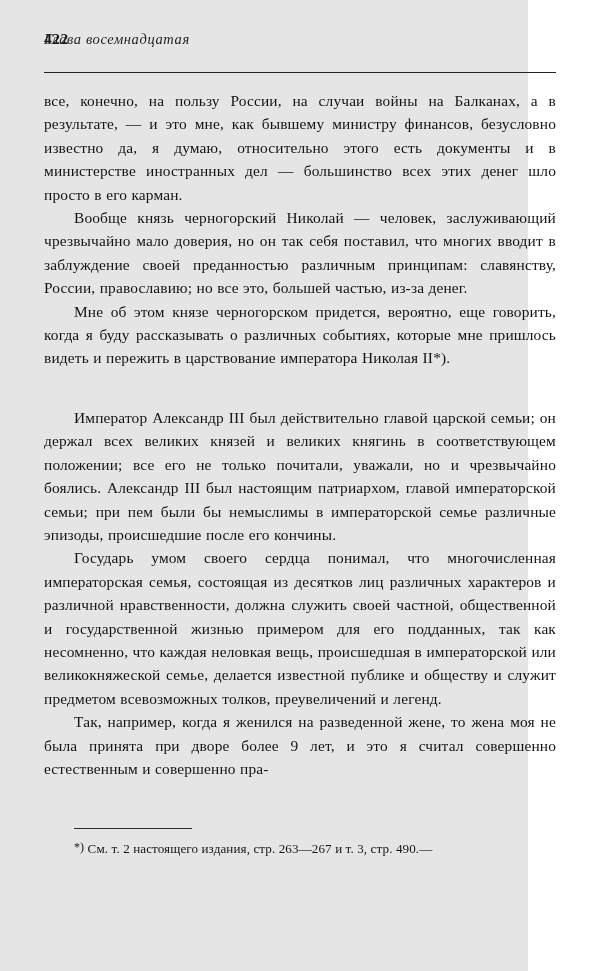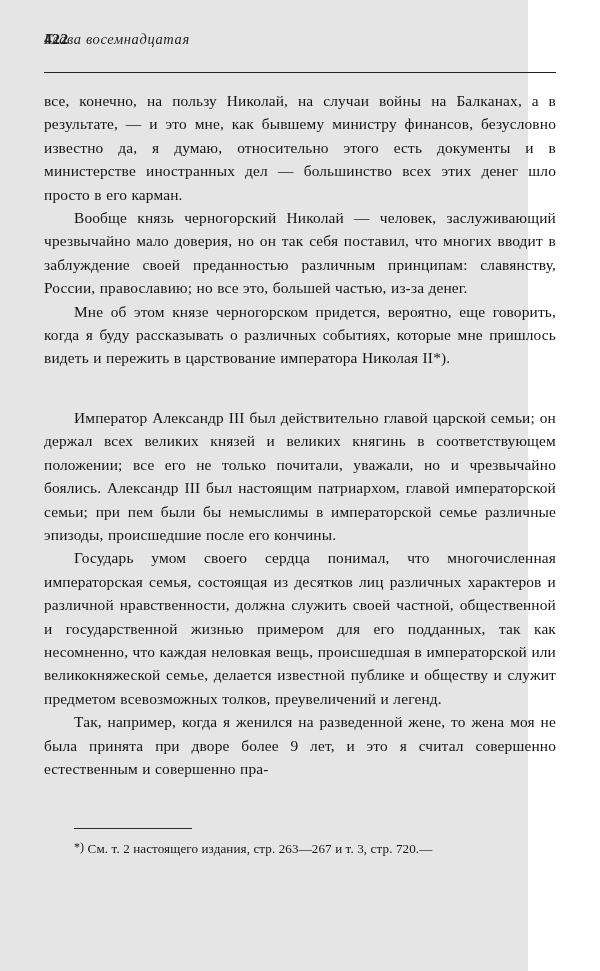--- a/index.html
+++ b/index.html
@@ -114,30 +114,30 @@
   <div class="page-inner">
 
     <div class="running-head">
       <div class="folio">422</div>
       <div class="chapter-title">Глава восемнадцатая</div>
     </div>
 
     <div class="rule"></div>
 
     <div class="body-text">
-      <p class="no-indent">все, конечно, на пользу Николай, на случаи войны на Балканах, а в результате, — и это мне, как бывшему министру финансов, безусловно известно да, я думаю, относительно этого есть документы и в министерстве иностранных дел — большинство всех этих денег шло просто в его карман.</p>
+      <p class="no-indent">все, конечно, на пользу России, на случаи войны на Балканах, а в результате, — и это мне, как бывшему министру финансов, безусловно известно да, я думаю, относительно этого есть документы и в министерстве иностранных дел — большинство всех этих денег шло просто в его карман.</p>
       <p>Вообще князь черногорский Николай — человек, заслуживающий чрезвычайно мало доверия, но он так себя поставил, что многих вводит в заблуждение своей преданностью различным принципам: славянству, России, православию; но все это, большей частью, из-за денег.</p>
       <p>Мне об этом князе черногорском придется, вероятно, еще говорить, когда я буду рассказывать о различных событиях, которые мне пришлось видеть и пережить в царствование императора Николая II*).</p>
       <div class="block-gap"></div>
       <p>Император Александр III был действительно главой царской семьи; он держал всех великих князей и великих княгинь в соответствующем положении; все его не только почитали, уважали, но и чрезвычайно боялись. Александр III был настоящим патриархом, главой императорской семьи; при пем были бы немыслимы в императорской семье различные эпизоды, происшедшие после его кончины.</p>
       <p>Государь умом своего сердца понимал, что многочисленная императорская семья, состоящая из десятков лиц различных характеров и различной нравственности, должна служить своей частной, общественной и государственной жизнью примером для его подданных, так как несомненно, что каждая неловкая вещь, происшедшая в императорской или великокняжеской семье, делается известной публике и обществу и служит предметом всевозможных толков, преувеличений и легенд.</p>
       <p>Так, например, когда я женился на разведенной жене, то жена моя не была принята при дворе более 9 лет, и это я считал совершенно естественным и совершенно пра-</p>
     </div>
 
   </div>
 
   <div class="footnote-wrap">
     <div class="footnote-rule"></div>
     <div class="footnote">
-      <span class="star">*)</span><span> См. т. 2 настоящего издания, стр. 263—267 и т. 3, стр. 720.—</span>
+      <span class="star">*)</span><span> См. т. 2 настоящего издания, стр. 263—267 и т. 3, стр. 490.—</span>
     </div>
   </div>
 </div>
 
 </body></html>

